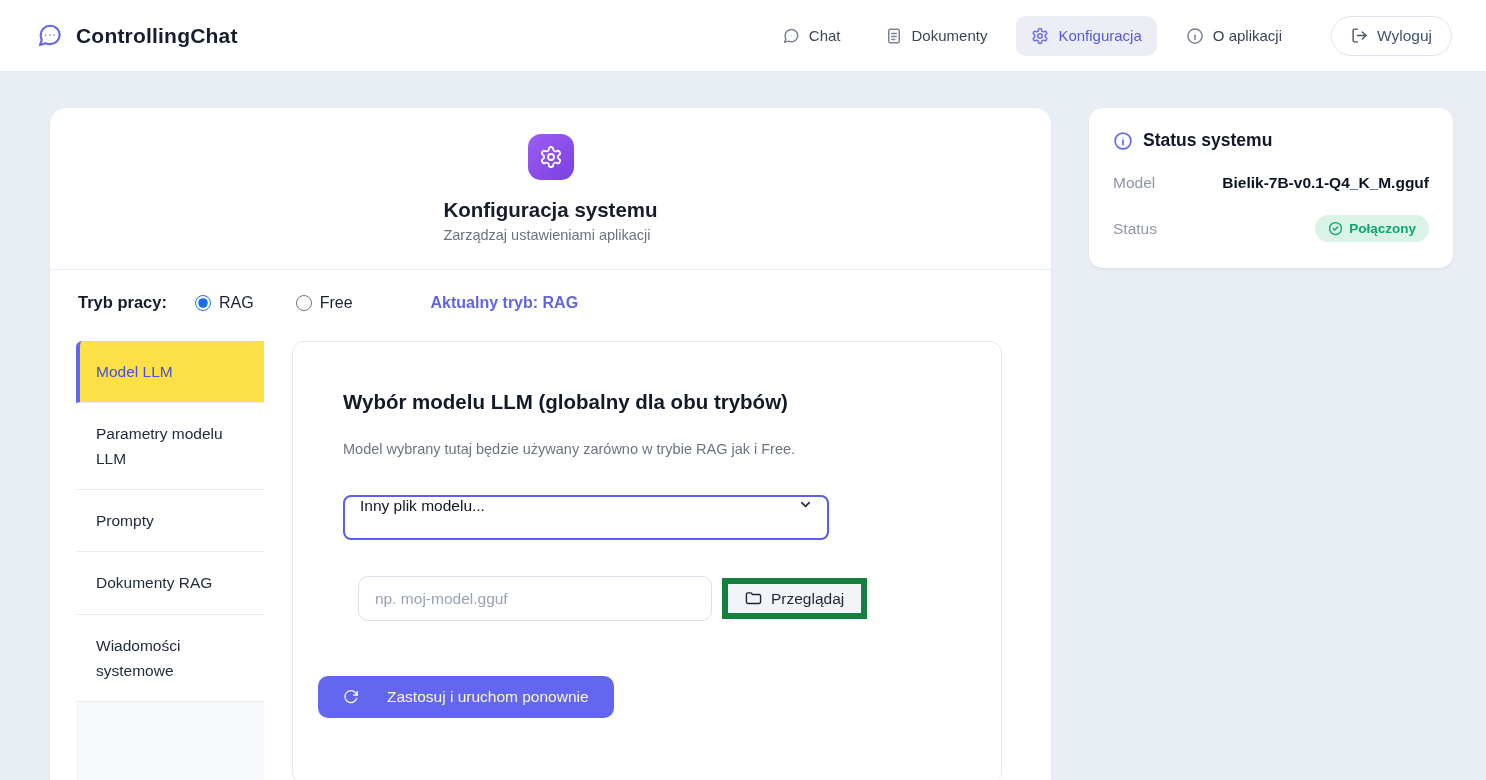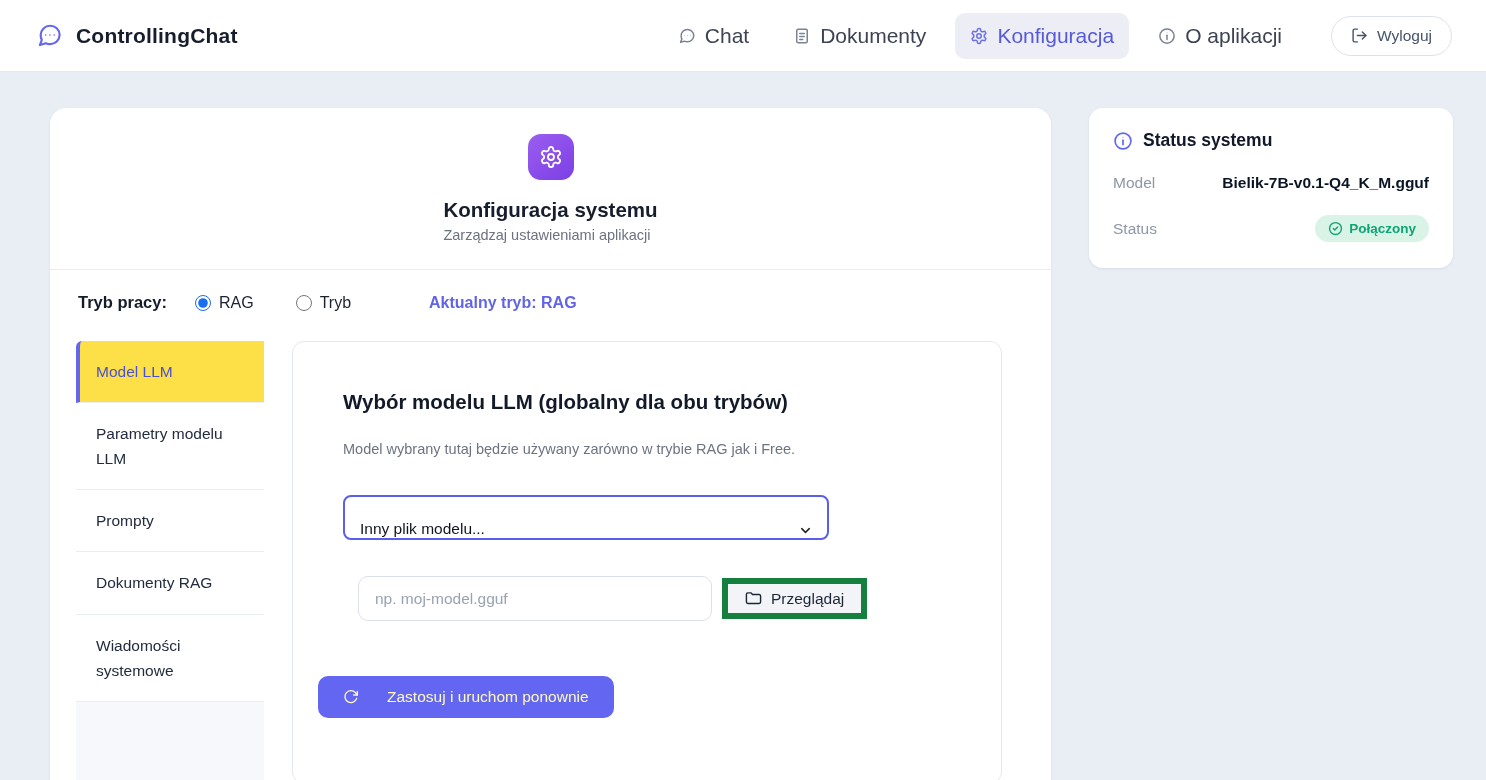--- a/index.html
+++ b/index.html
@@ -15,21 +15,21 @@
   .header {
     height:72px; background:#ffffff; border-bottom:1px solid #e6e9f0;
     display:flex; align-items:center; padding:0 34px 0 36px;
   }
   .brand { display:flex; align-items:center; gap:13px; }
   .brand-icon { width:27px; height:27px; }
   .brand-name { font-size:21px; font-weight:700; color:#161d2d; letter-spacing:.2px; }
   .nav { display:flex; align-items:center; gap:14px; margin-left:auto; }
   .nav-item {
     display:flex; align-items:center; gap:9px; padding:11px 15px;
-    font-size:21px; color:#3c4454; cursor:pointer; border-radius:10px;
+    font-size:15px; color:#3c4454; cursor:pointer; border-radius:10px;
     background:transparent; border:none;
   }
   .nav-item .nicon { color:#7a8292; }
   .nav-item.active { background:#ecedf5; color:#565ad9; font-weight:500; }
   .nav-item.active .nicon { color:#6b6fe2; }
   .logout-btn {
     margin-left:20px; display:flex; align-items:center; gap:9px;
     border:1px solid #dde2ec; background:#ffffff; border-radius:20px;
     padding:10px 19px; font-size:15.5px; color:#45536c; cursor:pointer;
     font-family:inherit;
@@ -80,21 +80,21 @@
   
   .panel {
     width:710px; height:443px; border:1px solid #e4e8ef; border-radius:12px;
     background:#fff; padding:48px 50px 0;
   }
   .panel-title { font-size:20.5px; font-weight:700; color:#121a2a; margin-bottom:27px; }
   .panel-desc { font-size:14.5px; color:#6c7482; margin-bottom:38px; }
 
   .select-box {
     width:486px; height:45px; border:2px solid #5a5ee8; border-radius:8px;
-    display:flex; align-items:flex-end; justify-content:space-between;
+    display:flex; align-items:flex-start; justify-content:space-between;
     padding:0 14px 0 15px; cursor:pointer; background:#fff; margin-bottom:36px;
   }
   .select-box .sel-text { font-size:15.5px; color:#10151f; }
   .select-box .chev { color:#222; }
 
   .file-row { display:flex; align-items:center; gap:10px; }
   .file-input {
     width:354px; height:45px; border:1px solid #dbe0ea; border-radius:10px;
     padding:0 16px; font-size:15.5px; color:#1f2937; font-family:inherit; outline:none;margin-left:15px;
   }
@@ -219,21 +219,21 @@
     </div>
 
     <div class="mode-row">
       <span class="mode-label">Tryb pracy:</span>
       <label class="radio-opt">
         <input type="radio" name="mode" checked="" style="">
         <span>RAG</span>
       </label>
       <label class="radio-opt">
         <input type="radio" name="mode" style="">
-        <span>Tryb</span>
+        <span>Free</span>
       </label>
       <span class="mode-current">Aktualny tryb: RAG</span>
     </div>
 
     <div class="card-body">
 
       <div class="tabs">
         <div class="tab active">Model LLM</div>
         <div class="tab">Parametry modelu LLM</div>
         <div class="tab">Prompty</div>

